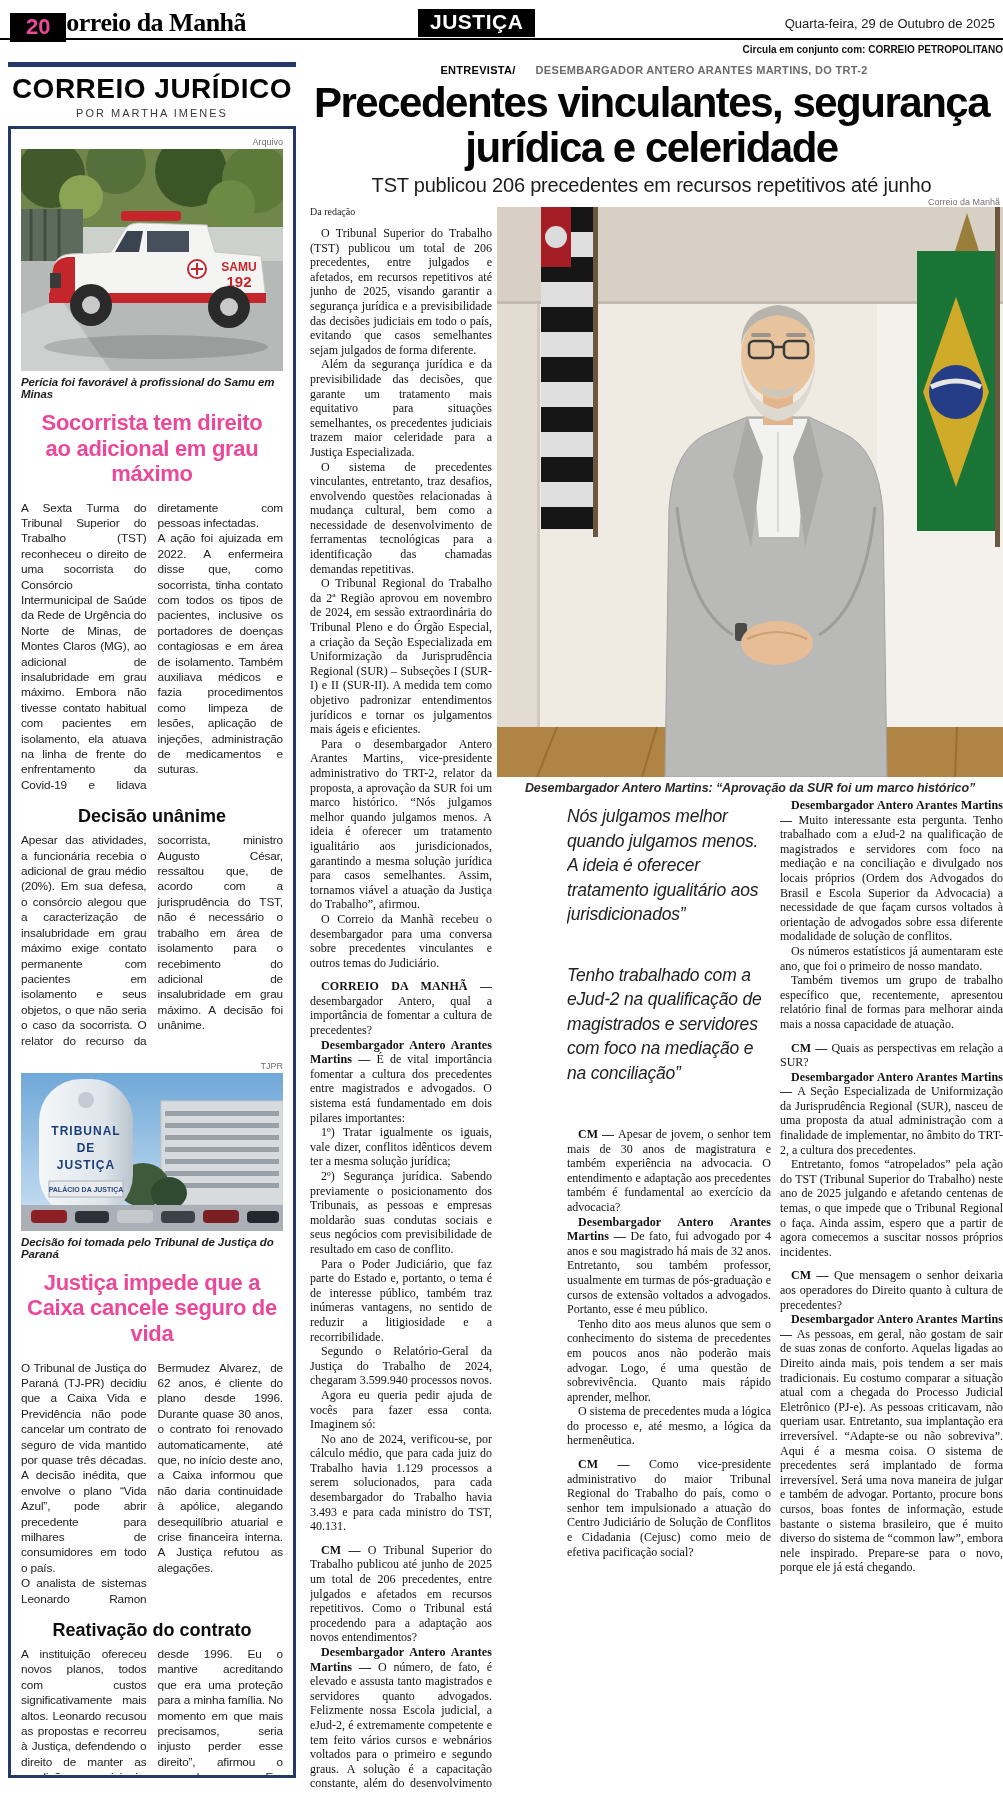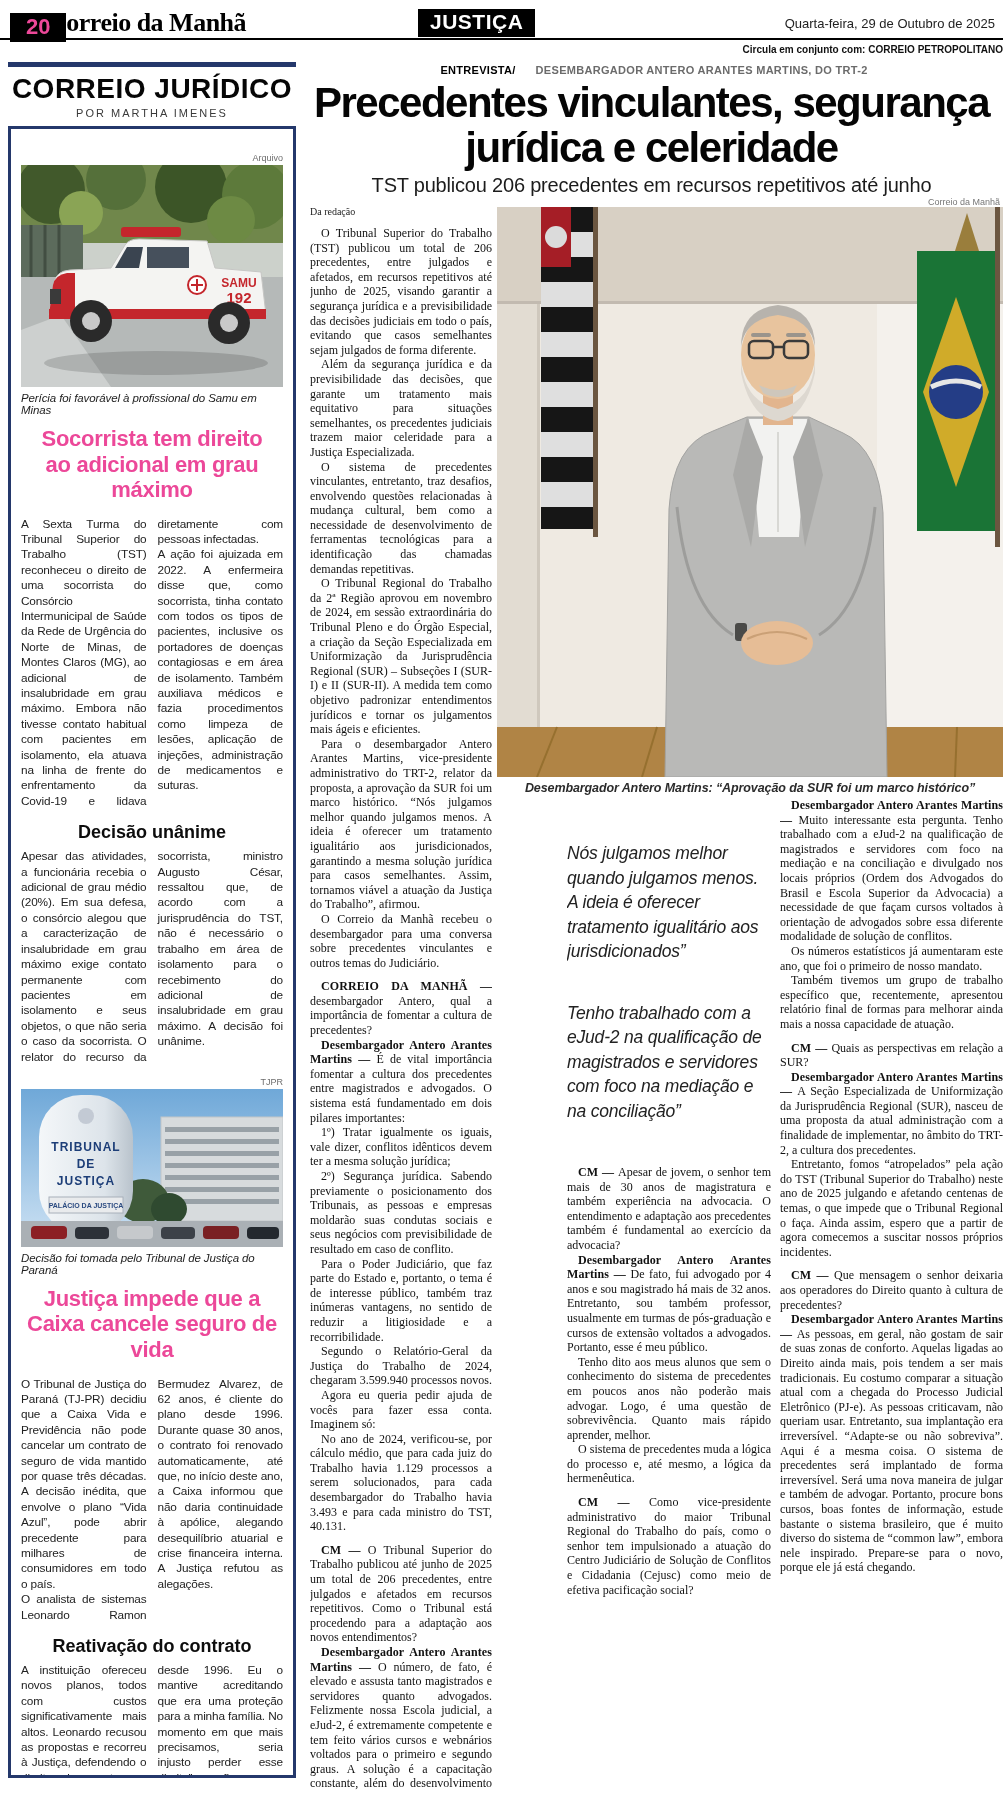--- a/index.html
+++ b/index.html
@@ -15,24 +15,24 @@
   .paper-logo { position:absolute; left:48px; top:8px; font-family:"Liberation Serif", serif; font-weight:bold; font-size:26px; letter-spacing:-0.5px; color:#000; }
   .section-box { position:absolute; left:418px; top:9px; background:#000; color:#fff; font-weight:bold; font-size:21px; letter-spacing:0.5px; padding:1px 12px 3px; }
   .edition-date { position:absolute; right:8px; top:16px; font-size:13px; color:#222; }
   .circ-note { position:absolute; left:0; top:44px; width:1003px; text-align:right; font-size:10px; font-weight:bold; color:#111; }
 
   
   .sidebar { position:absolute; left:8px; top:62px; width:288px; }
   .sb-topbar { height:5px; background:#24386b; }
   .sb-title { margin-top:6px; font-size:28px; font-weight:800; text-align:center; letter-spacing:0.5px; color:#060606; }
   .sb-byline { font-size:11px; letter-spacing:2px; text-align:center; color:#3a3a3a; margin-top:2px; }
-  .sb-box { border:3px solid #24386b; margin-top:7px; height:1652px; padding:24px 10px; overflow:hidden; }
+  .sb-box { border:3px solid #24386b; margin-top:7px; height:1652px; padding:8px 10px; overflow:hidden; }
   .credit { font-size:9px; color:#6d6d6d; text-align:right; margin-bottom:2px; }
   .sb-photo { display:block; width:262px; }
-  .sb-caption { font-size:11.5px; font-style:italic; font-weight:400; color:#222; margin:5px 0 10px; letter-spacing:-0.1px; }
+  .sb-caption { font-size:11.5px; font-style:italic; font-weight:700; color:#222; margin:5px 0 10px; letter-spacing:-0.1px; }
   .sb-headline { font-size:22px; font-weight:600; text-align:center; line-height:1.16; margin:4px 6px 14px; color:#ec4899; letter-spacing:-0.3px; }
   .sb-cols { column-count:2; column-gap:11px; font-size:11.8px; line-height:15.4px; text-align:justify; color:#222; letter-spacing:-0.15px; }
   .sb-cols p { margin:0; }
   .sb-subhead { font-size:18px; font-weight:600; text-align:center; margin:13px 0 6px; color:#0d0d0d; }
   .sb-gap { height:12px; }
 
   
   .kicker { position:absolute; left:305px; top:64px; width:698px; text-align:center; font-size:11px; letter-spacing:0.3px; }
   .kicker .k1 { font-weight:800; color:#000; }
   .kicker .k2 { font-weight:600; color:#6b6b6b;padding-left:20px; }
@@ -44,21 +44,21 @@
   .serif-col p.q { margin-top:9px; }
   .serif-col p b { letter-spacing:0.1px; }
   .dr-byline { font-family:"Liberation Serif", serif; font-size:10px; color:#222; margin-bottom:9px; }
 
   .col1 { position:absolute; left:310px; top:206px; width:182px; height:1586px; overflow:hidden; }
   .photo-main { position:absolute; left:497px; top:207px; width:506px; height:570px; }
   .main-caption { position:absolute; left:497px; top:781px; width:506px; text-align:center; font-size:12.5px; font-style:italic; font-weight:700; color:#2b2b2b; letter-spacing:-0.1px; }
 
   .col2 { position:absolute; left:567px; top:804px; width:204px; height:986px; overflow:hidden; }
   .quote { position:relative; margin-bottom:36px; }
-  .quote-text { font-size:17.5px; line-height:24.5px; font-style:italic; font-weight:500; color:#222; letter-spacing:-0.2px;margin-top:37px; }
+  .quote-text { font-size:17.5px; line-height:24.5px; font-style:italic; font-weight:500; color:#222; letter-spacing:-0.2px; }
   .col2 .serif-col { margin-top:42px; }
 
   .col3 { position:absolute; left:780px; top:798px; width:223px; height:992px; overflow:hidden; }
 </style>
 </head>
 <body>
 
 <div id="page">
 
   <div class="masthead">

